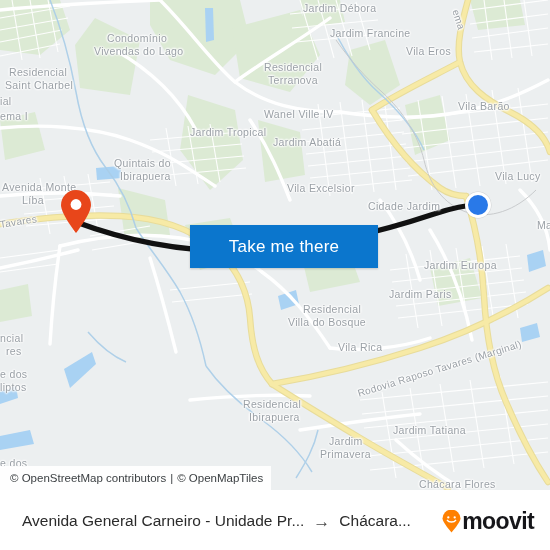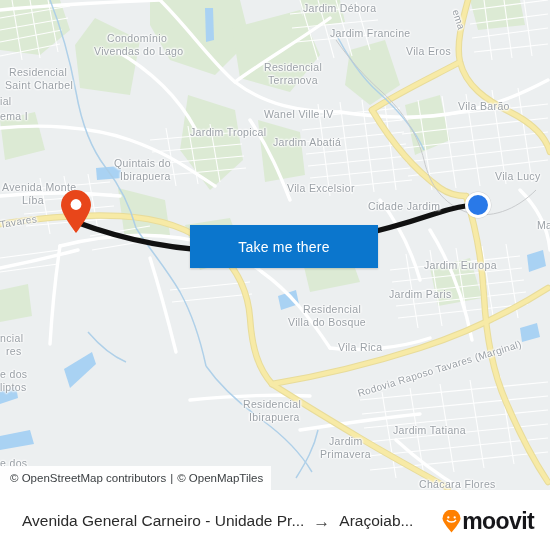--- a/index.html
+++ b/index.html
@@ -33,21 +33,21 @@
   .enddot{
     position:absolute;width:26px;height:26px;border-radius:50%;
     background:#2979e8;border:3px solid #fff;box-sizing:border-box;
     box-shadow:0 0 0 .5px rgba(0,0,0,.12);
   }
 
   
   .cta{
     position:absolute;left:190px;top:225px;width:188px;height:43px;
     background:#0b76cd;color:#fff;border:0;
-    font-size:14px;font-family:"Liberation Sans", sans-serif;
+    font-size:17px;font-family:"Liberation Sans", sans-serif;
     letter-spacing:.2px;cursor:pointer;
     display:flex;align-items:center;justify-content:center;
     box-shadow:0 1px 2px rgba(0,0,0,.18);
   }
 
   
   .attrib{
     position:absolute;left:0;top:466px;height:24px;
     background:rgba(255,255,255,.92);
     display:flex;align-items:center;
@@ -270,21 +270,21 @@
       <a>© OpenStreetMap contributors</a>
       <span class="sep">|</span>
       <a>© OpenMapTiles</a>
     </div>
   </div>
 
   <div class="bottombar">
     <div class="trip">
       <span class="origin">Avenida General Carneiro - Unidade Pr...</span>
       <span class="arrow">→</span>
-      <span class="dest">Araçoiab...</span>
+      <span class="dest">Chácara...</span>
     </div>
     <div class="brand">
       <span style="display:inline-block;line-height:0;">
         <svg width="19" height="23" viewBox="0 0 19 23">
           <path d="M9.5,22.5 C9.5,22.5 18.5,12.5 18.5,8.6 A9,9 0 1 0 0.5,8.6 C0.5,12.5 9.5,22.5 9.5,22.5 Z" fill="#ff8000"></path>
           <circle cx="6.3" cy="7.4" r="1.15" fill="#ffffff"></circle>
           <circle cx="12.7" cy="7.4" r="1.15" fill="#ffffff"></circle>
           <path d="M5.4,10.4 C6.7,12.5 12.3,12.5 13.6,10.4" stroke="#ffffff" stroke-width="1.5" fill="none" stroke-linecap="round"></path>
         </svg>
       </span>

